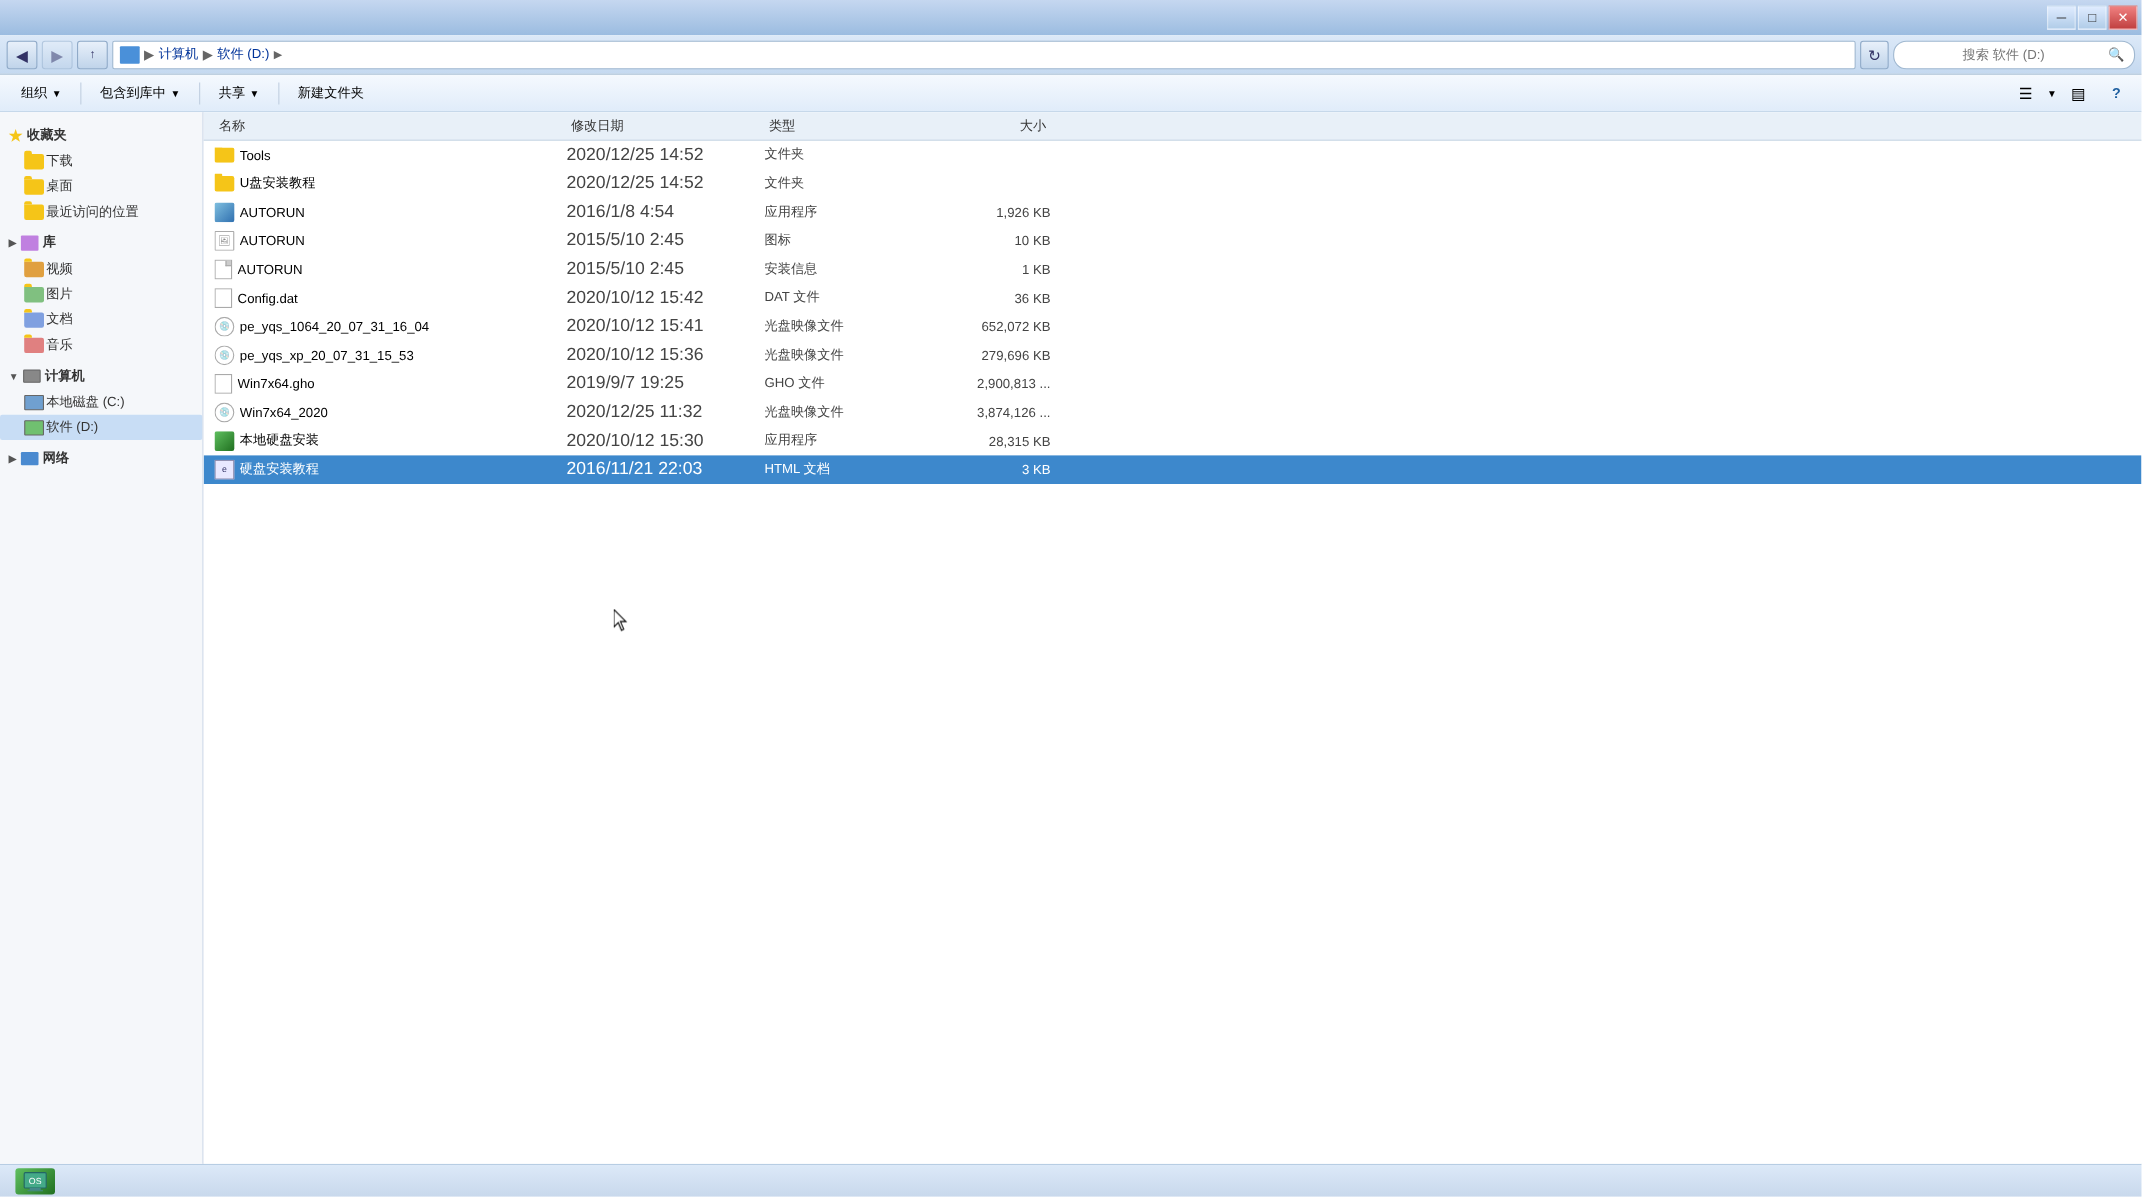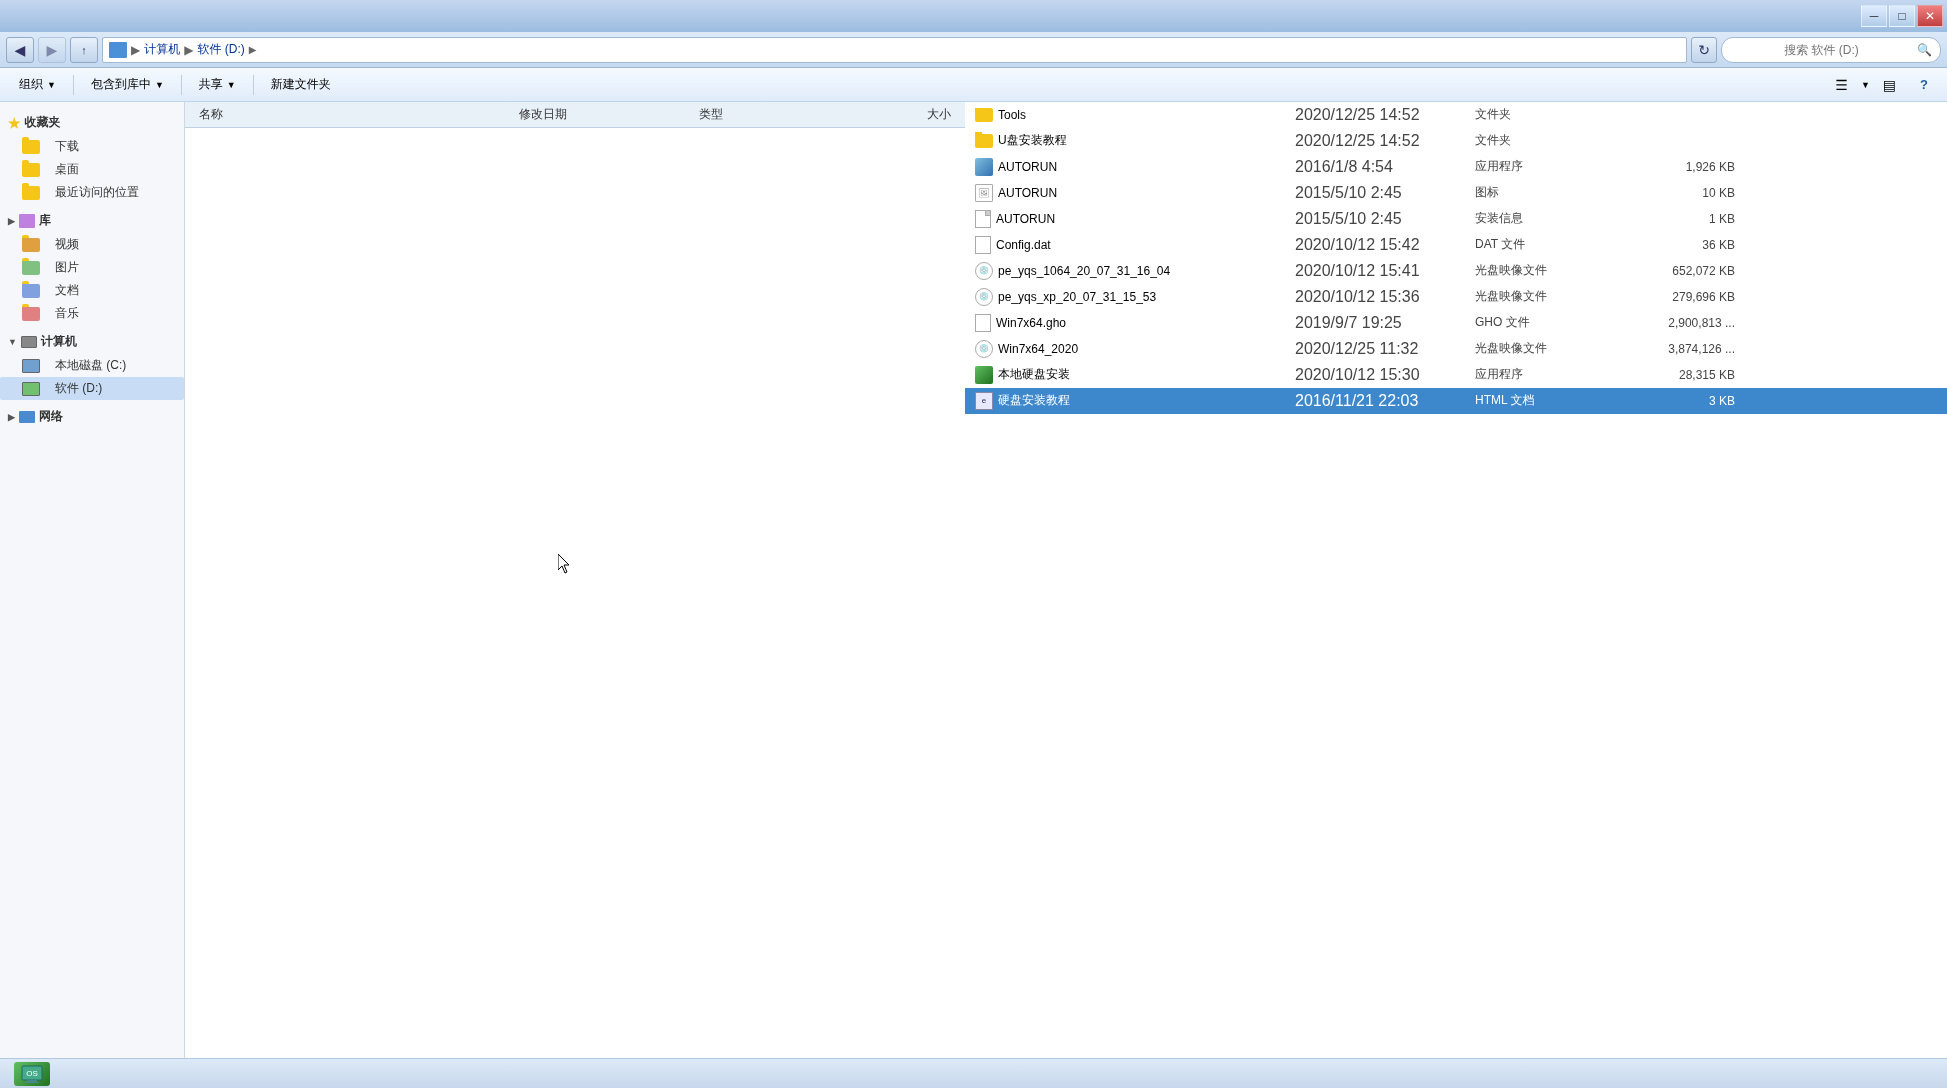--- a/index.html
+++ b/index.html
@@ -177,21 +177,21 @@
       color: #333;
       font-weight: bold;
       cursor: pointer;
       gap: 4px;
     }
     .sidebar-item {
       display: flex;
       align-items: center;
       padding: 3px 8px 3px 22px;
       cursor: pointer;
-      gap: 15px;
+      gap: 2px;
       font-size: 12px;
       color: #333;
       border-radius: 2px;
     }
     .sidebar-item.selected {
       background: #c8ddf5;
     }
     .drive-icon {
       display: inline-block;
       width: 18px;
@@ -201,21 +201,21 @@
       border-radius: 1px;
     }
     .drive-icon.c { background: #70a0d0; }
     .drive-icon.d { background: #70c070; }
     .star-icon { color: #f5c518; font-size: 14px; }
 
     
     .file-area {
       flex: 1;
       display: flex;
-      flex-direction: row;
+      flex-direction: column;
       overflow: hidden;
     }
 
     
     .col-headers {
       display: flex;
       align-items: center;
       background: #e8f0f8;
       border-bottom: 1px solid #c0d0e0;
       height: 26px;

